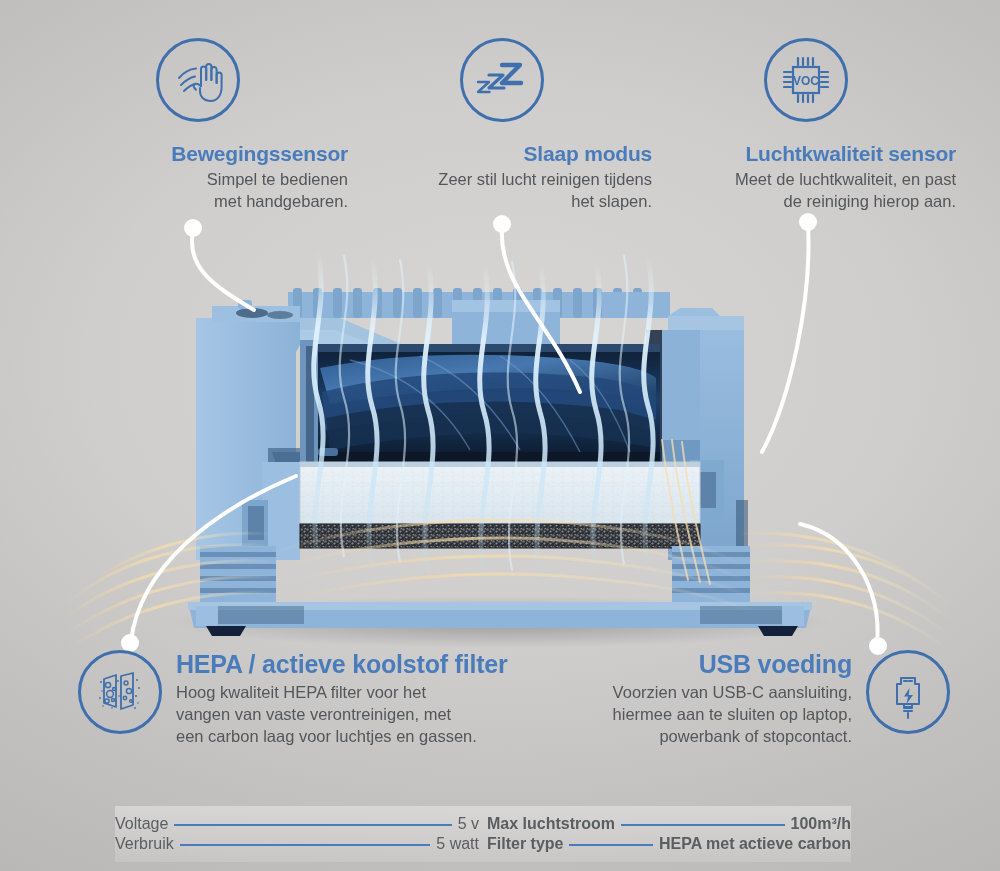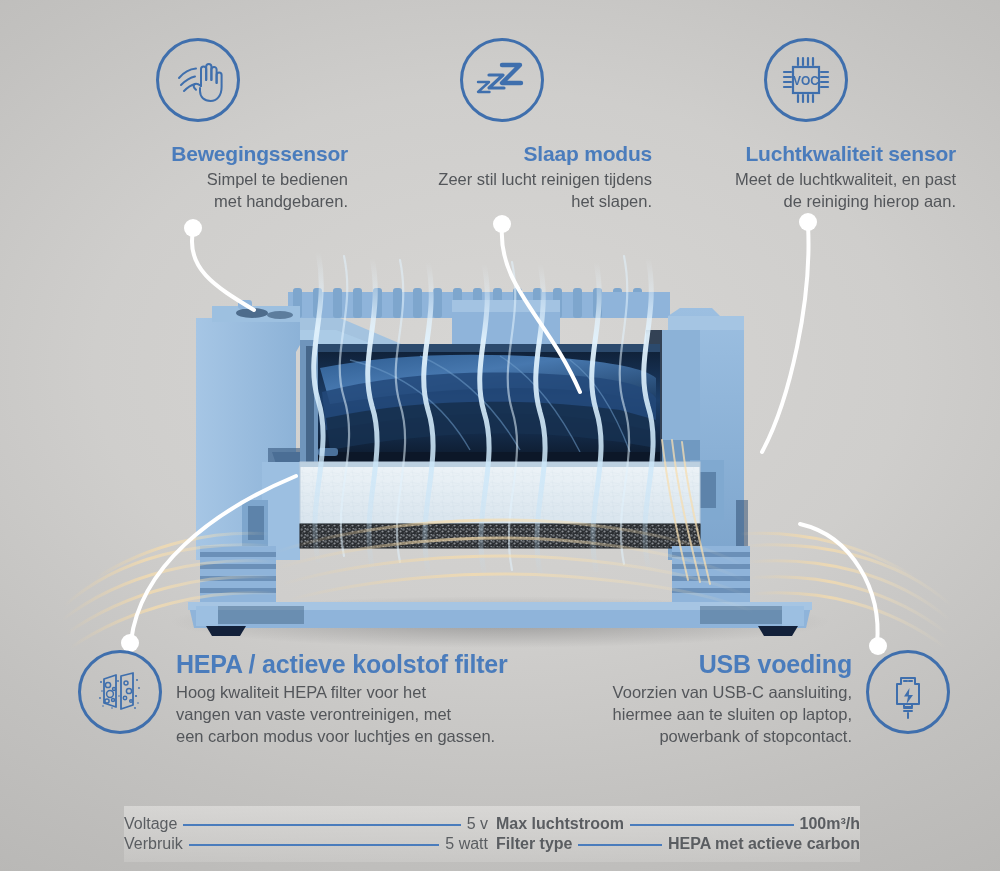--- a/index.html
+++ b/index.html
@@ -53,21 +53,21 @@
   #f-hepa .fdesc, #f-usb .fdesc { font-size: 16.5px; }
 
   
   #leaders { position:absolute; left:0; top:0; width:1000px; height:871px; pointer-events:none; }
 
   
   .flowlayer { position:absolute; left:0; top:0; width:1000px; height:871px; pointer-events:none; }
 
   
   #specs {
-    position: absolute; left: 124px; top: 806px;
+    position: absolute; left: 115px; top: 806px;
     width: 736px; height: 56px;
     display: flex;
     background: linear-gradient(180deg, rgba(233,232,230,0.55), rgba(226,225,223,0.25));
   }
   .spec-col { flex: 1; display: flex; flex-direction: column; justify-content: center; gap: 2px; }
   .spec-row { display: flex; align-items: center; white-space: nowrap; }
   .spec-label { color:#5a5d61; font-size:16px; }
   .spec-lead { flex:1; height:0; border-top: 2px solid #4a7cbc; margin: 0 6px; position: relative; top: 1px; }
   .spec-value { color:#5a5d61; font-size:16px; }
   .spec-col.left { padding-right: 4px; }
@@ -425,21 +425,21 @@
               <circle cx="21" cy="45" r="0.8"></circle>
           </g>
         </svg>
       </div>
     </div>
     <div>
       <div class="ftitle">HEPA / actieve koolstof filter</div>
       <div class="fdesc">
         <div>Hoog kwaliteit HEPA filter voor het</div>
         <div>vangen van vaste verontreinigen, met</div>
-        <div>een carbon modus voor luchtjes en gassen.</div>
+        <div>een carbon laag voor luchtjes en gassen.</div>
       </div>
     </div>
   </div>
 
   <div class="feature row rev" id="f-usb">
     <div class="icon-wrap">
       <div class="circle-icon">
         <svg width="56" height="56" viewBox="0 0 56 56" fill="none" stroke="#3f6fad" stroke-width="2" stroke-linejoin="round" stroke-linecap="round">
           <path d="M21 14 h14 v6 h4 v20 h-22 v-20 h4 z"></path>
           <path d="M24 17 h3 M29 17 h3" stroke-width="2.2"></path>

